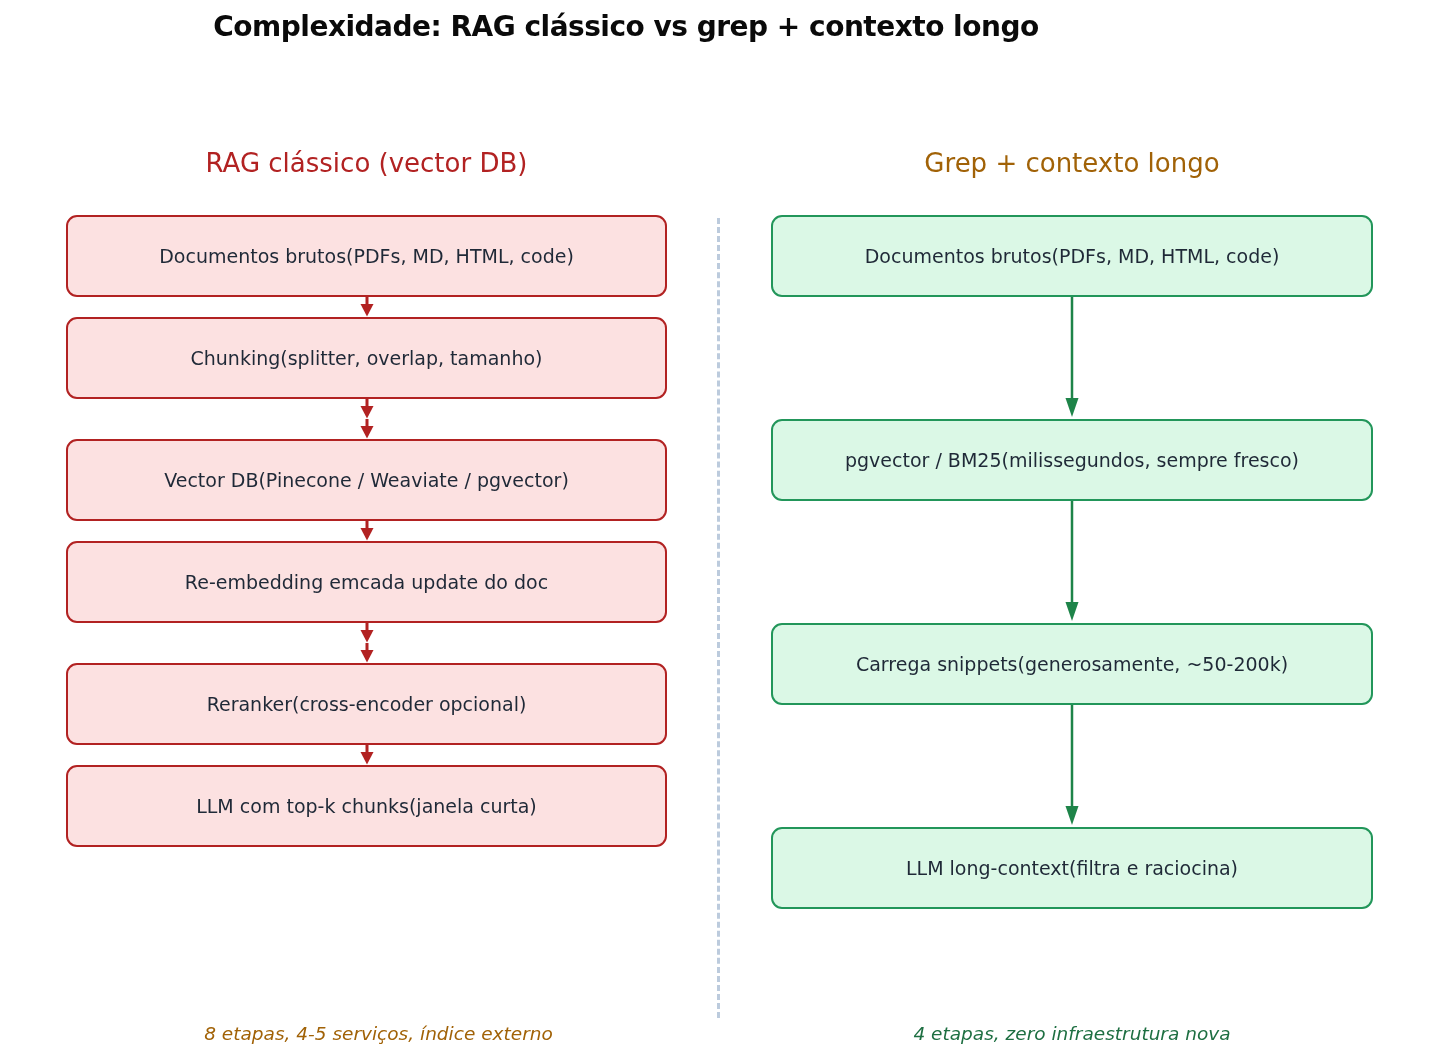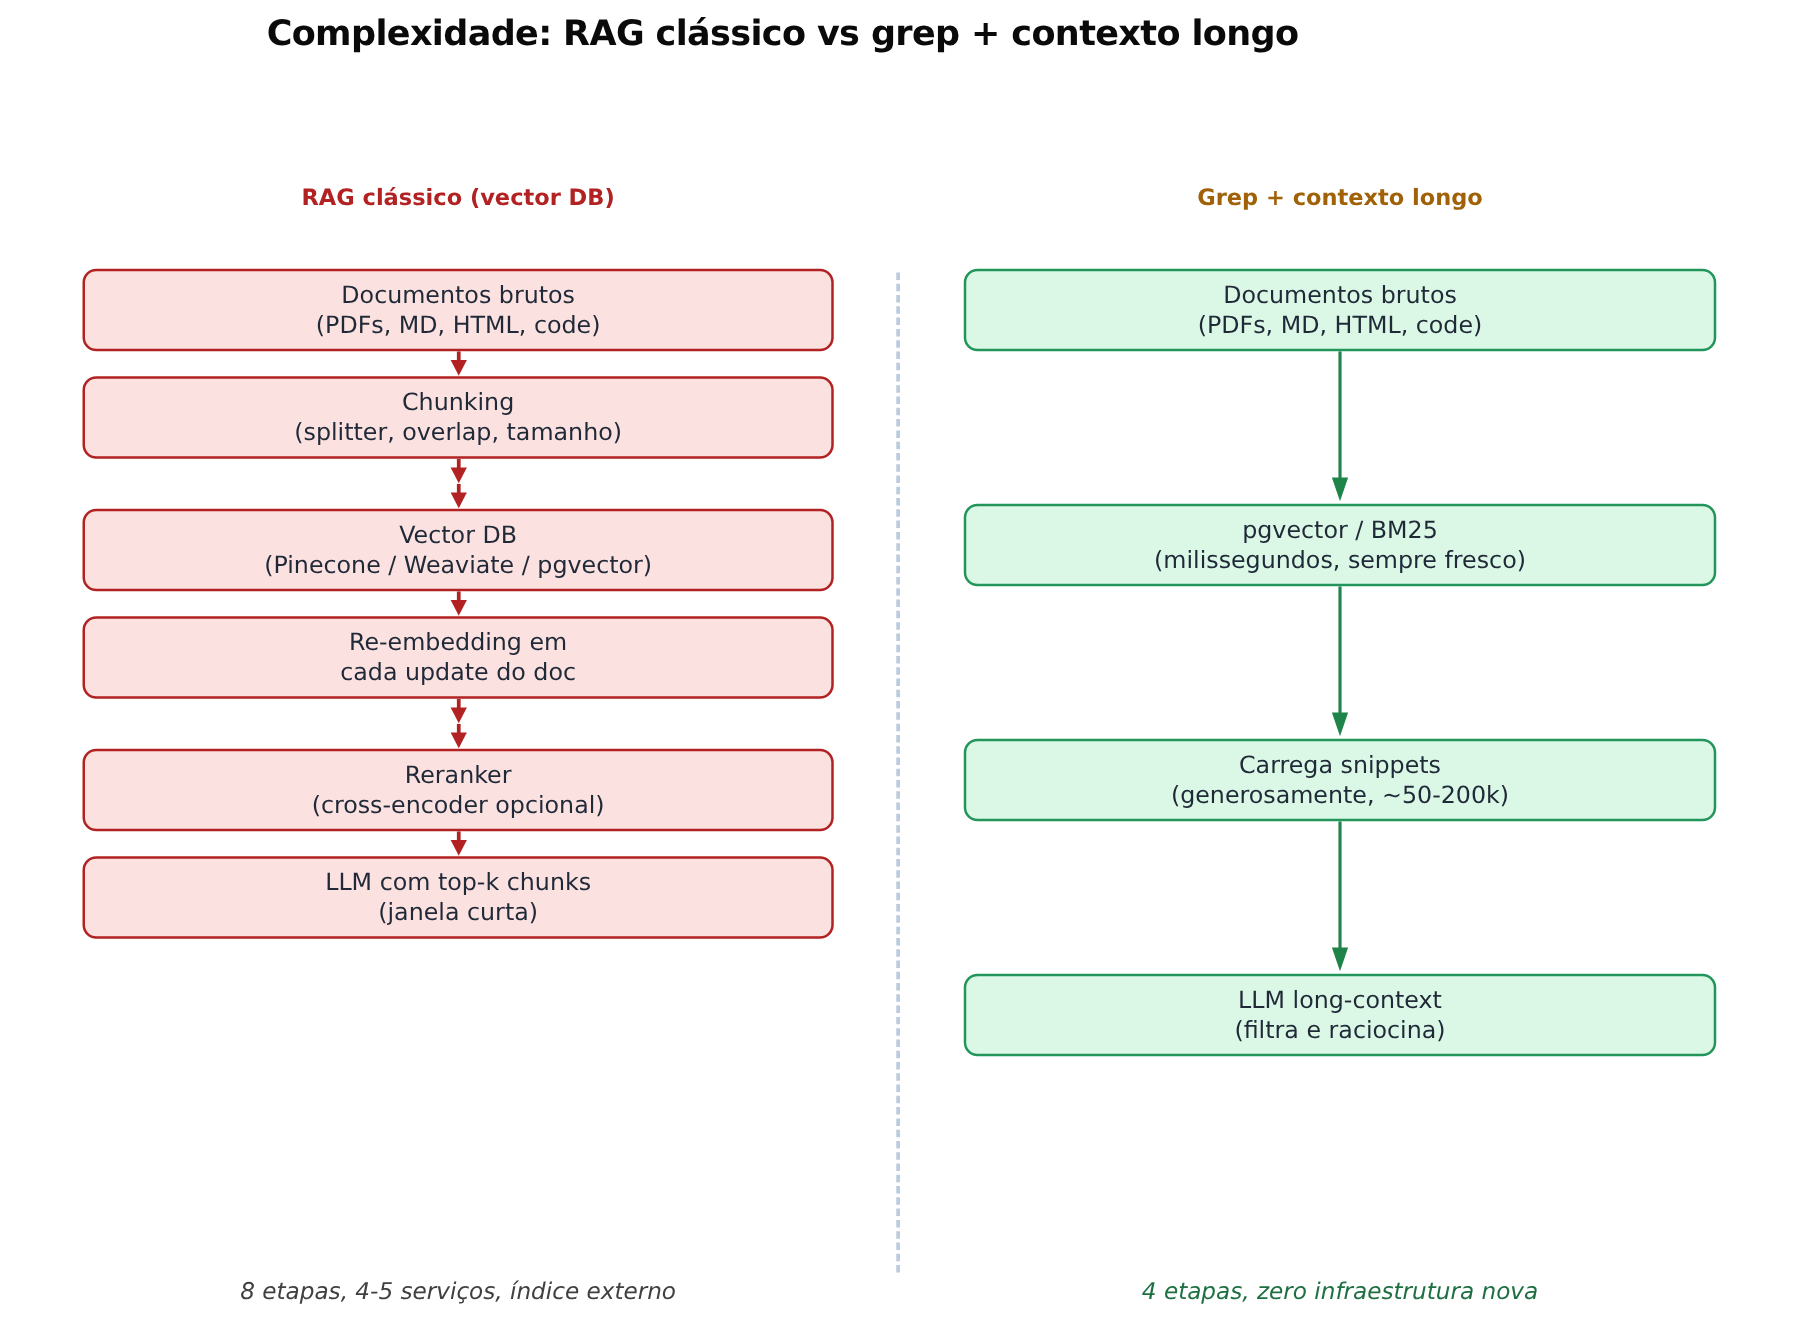--- a/index.html
+++ b/index.html
@@ -23,22 +23,22 @@
     text-align: center;
     font-size: 28px;
     font-weight: bold;
     letter-spacing: -0.5px;
     color: #0a0a0a;
   }
   .col-header {
     position: absolute;
     top: 148px;
     height: 34px;
-    font-size: 18px;
-    font-weight: bold;
+    font-size: 26px;
+    font-weight: normal;
     text-align: center;
   }
   .col-header.left  { left: 66px;  width: 601px; color: #b22222; }
   .col-header.right { left: 771px; width: 602px; color: #a16207; }
 
   .divider {
     position: absolute;
     left: 717px;
     top: 218px;
     height: 800px;
@@ -52,24 +52,24 @@
     display: flex;
     flex-direction: column;
     align-items: center;
   }
   .column.left-col  { left: 66px;  width: 601px; }
   .column.right-col { left: 771px; width: 602px; }
 
   .node {
     box-sizing: border-box;
     width: 100%;
-    height: 66px;
+    height: 82px;
     border-radius: 11px;
     display: flex;
-    flex-direction: column;
+    flex-direction: row;
     align-items: center;
     justify-content: center;
     text-align: center;
     font-size: 19px;
     line-height: 1.28;
     color: #1f2937;
   }
   .node.red {
     background: #fce1e1;
     border: 2.5px solid #b22222;
@@ -87,21 +87,21 @@
   .arrow.long  { height: 122px; }
   .arrow svg { display: block; }
 
   .footer {
     position: absolute;
     top: 1023px;
     font-size: 18.5px;
     font-style: italic;
     text-align: center;
   }
-  .footer.left  { left: 66px;  width: 601px; color: #404040; }
+  .footer.left  { left: 78px;  width: 601px; color: #a16207; }
   .footer.right { left: 771px; width: 602px; color: #1e6f42; }
 </style>
 </head>
 <body>
 
 <div class="canvas">
 
   <div class="title">Complexidade: RAG clássico vs grep + contexto longo</div>
 
   <div class="col-header left">RAG clássico (vector DB)</div>

